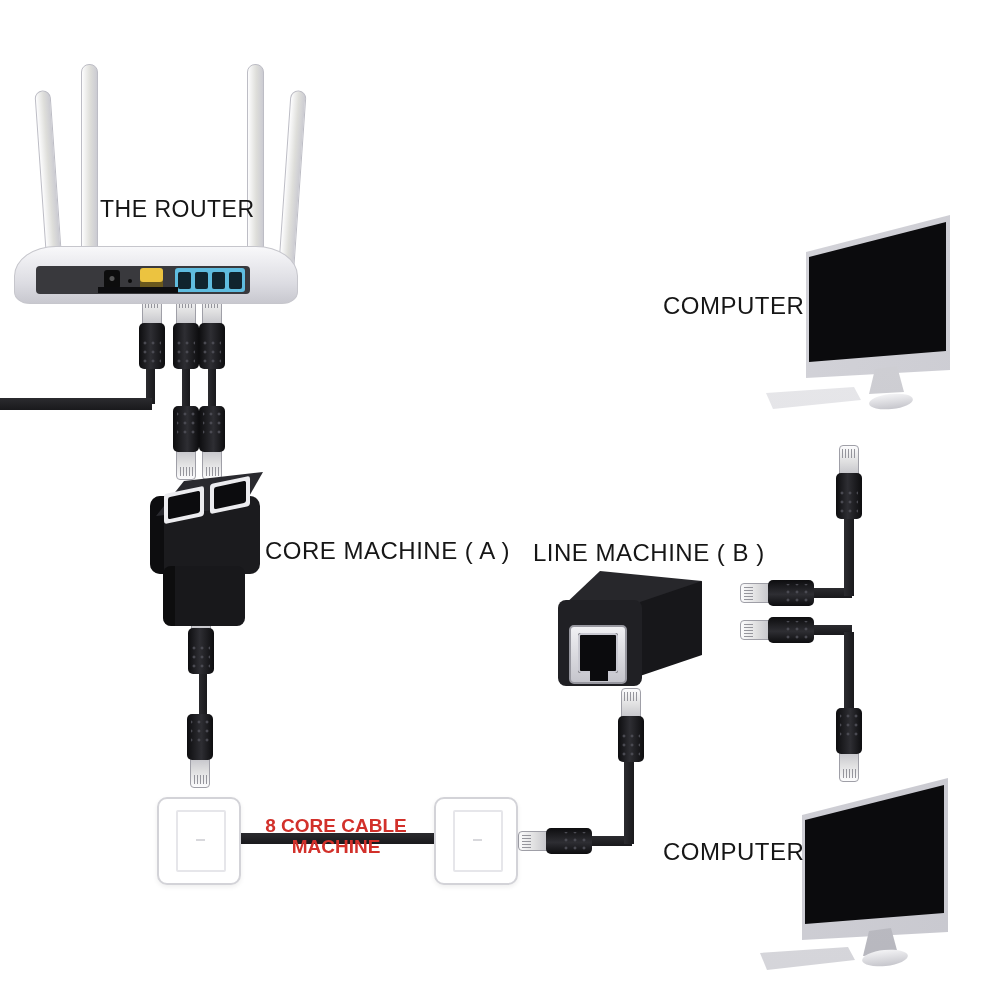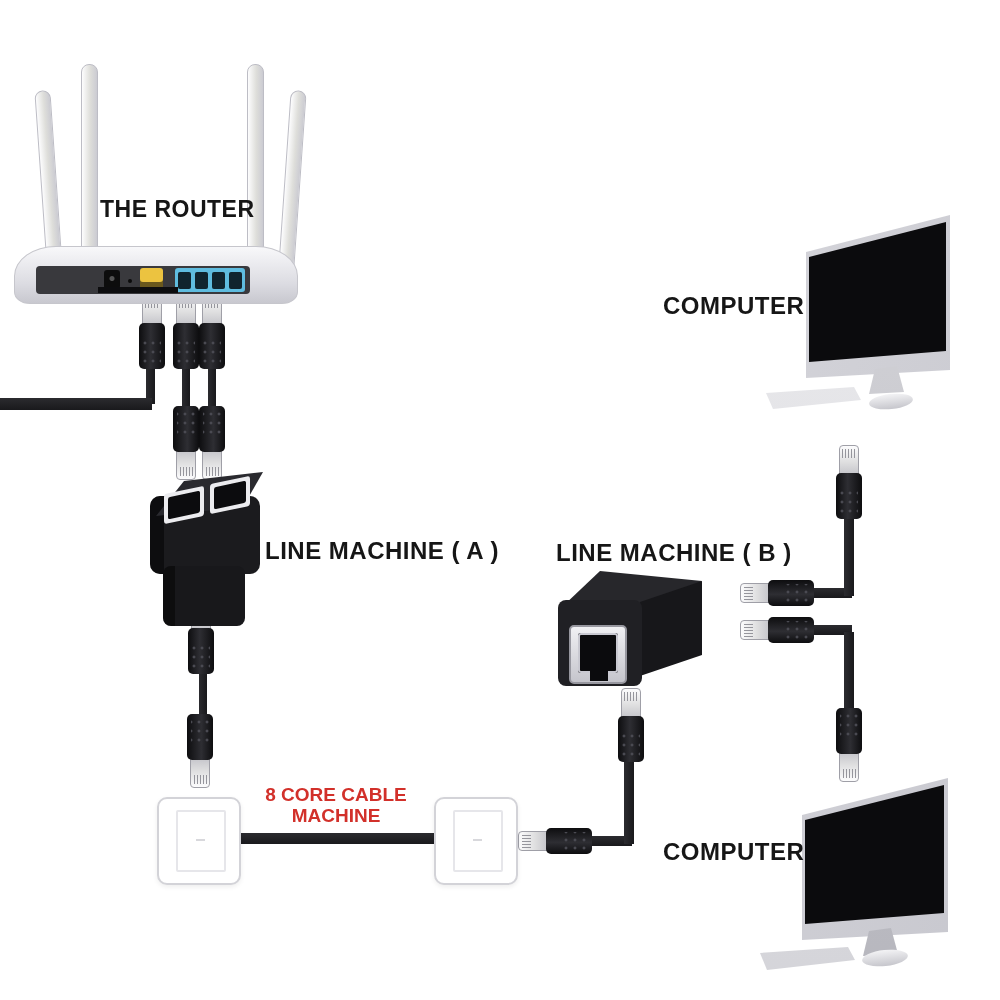--- a/index.html
+++ b/index.html
@@ -1,20 +1,20 @@
 <!DOCTYPE html>
 <html><head>
 <meta charset="utf-8">
 <style>
   html,body{margin:0;padding:0;background:#fff;}
   #canvas{position:relative;width:1000px;height:1000px;background:#ffffff;overflow:hidden;
           font-family:"Liberation Sans",sans-serif;}
   .abs{position:absolute;}
   .quad{position:absolute;left:0;top:0;width:1000px;height:1000px;}
-  .label{position:absolute;font-weight:700;color:#161616;letter-spacing:.5px;white-space:nowrap;
+  .label{position:absolute;font-weight:400;color:#161616;letter-spacing:.5px;white-space:nowrap;
          font-size:23px;font-family:"Liberation Sans",sans-serif;}
   .cable{position:absolute;background:linear-gradient(180deg,#2b2b2f,#19191c);}
   .cable.v{background:linear-gradient(90deg,#2b2b2f,#19191c);}
   
   .rj45{position:absolute;width:26px;height:74px;}
   .rj45 .tip{position:absolute;left:3px;top:0;width:18px;height:30px;
        background:linear-gradient(180deg,#fcfcfd,#dededf 55%,#c2c2c8);
        border:1px solid #9f9fa7;border-radius:4px 4px 2px 2px;}
   .rj45 .tip::after{content:"";position:absolute;left:2px;right:2px;top:3px;height:9px;
        background:repeating-linear-gradient(90deg,#95959c 0 1px,transparent 1px 3px);}
@@ -31,21 +31,21 @@
   .plate .inner{position:absolute;left:17px;top:11px;width:46px;height:58px;
          border:2px solid #e6e6ea;border-radius:2px;}
   .plate .mark{position:absolute;left:37px;top:40px;width:9px;height:2px;background:#d8d8dc;}
   .hatch{background-image:repeating-linear-gradient(120deg,rgba(255,255,255,.10) 0 3px,rgba(255,255,255,0) 3px 11px);}
   .antenna{position:absolute;background:linear-gradient(90deg,#fdfdfe,#dededa 55%,#cbcbd2);
          border:1px solid #bdbdc5;border-radius:8px 8px 3px 3px;}
   .banner{position:absolute;left:345px;top:73px;width:584px;height:113px;border-radius:26px;
          display:flex;align-items:center;justify-content:center;box-shadow:0 3px 0 rgba(0,0,0,.05);}
   .banner span{color:#fff;font-weight:900;font-size:47px;letter-spacing:0px;
          transform:scale(1.02,1.26);white-space:nowrap;}
-  .rednote{position:absolute;left:254px;top:784px;width:164px;text-align:center;
+  .rednote{position:absolute;left:254px;top:815px;width:164px;text-align:center;
          font-weight:900;font-size:19px;line-height:21px;}
 </style>
 </head>
 <body>
 
 <div id="canvas">
 
   <div>
     <div class="cable v" style="left:146px;top:362px;width:9px;height:42px;"></div>
     <div class="cable" style="left:0px;top:398px;width:152px;height:12px;"></div>
@@ -143,32 +143,32 @@
     <div class="abs" style="left:150px;top:496px;width:14px;height:78px;background:rgba(0,0,0,.5);border-radius:10px 0 0 10px;"></div>
     <div class="quad" style="clip-path:polygon(156px 516px,184px 481px,263px 472px,243px 507px);background:#2a2a2f;"></div>
     <div class="abs" style="left:164px;top:490px;width:40px;height:30px;transform:skewY(-12deg);background:#ececef;border-radius:3px;">
       <div class="abs" style="left:4px;top:4px;right:4px;bottom:4px;background:#0c0c0e;border-radius:2px;"></div>
     </div>
     <div class="abs" style="left:210px;top:480px;width:40px;height:30px;transform:skewY(-12deg);background:#ececef;border-radius:3px;">
       <div class="abs" style="left:4px;top:4px;right:4px;bottom:4px;background:#0c0c0e;border-radius:2px;"></div>
     </div>
     <div class="abs hatch" style="left:163px;top:566px;width:82px;height:60px;background:#18181b;border-radius:8px;"></div>
     <div class="abs" style="left:163px;top:566px;width:12px;height:60px;background:rgba(0,0,0,.45);border-radius:8px 0 0 8px;"></div>
-    <div class="label" style="left:265px;top:537px;font-size:24px;">LINE MACHINE ( A )</div>
+    <div class="label" style="left:265px;top:537px;font-size:24px;">CORE MACHINE ( A )</div>
   </div>
 
   <div>
     <div class="quad hatch" style="clip-path:polygon(562px 607px,600px 571px,702px 581px,667px 615px);background:#27272b;"></div>
     <div class="quad hatch" style="clip-path:polygon(640px 602px,702px 581px,702px 655px,640px 676px);background:#17171a;"></div>
     <div class="abs" style="left:558px;top:600px;width:84px;height:86px;background:#202024;border-radius:8px;"></div>
     <div class="abs" style="left:569px;top:625px;width:54px;height:55px;background:linear-gradient(180deg,#f0f0f3,#c5c5cc);border:2px solid #97979f;border-radius:5px;">
       <div class="abs" style="left:7px;top:6px;width:40px;height:40px;background:#0b0b0d;border-radius:3px;box-shadow:inset 0 0 0 2px #c9c9d1, inset 0 0 0 6px #0b0b0d;"></div>
       <div class="abs" style="left:19px;top:43px;width:18px;height:11px;background:#0b0b0d;"></div>
     </div>
-    <div class="label" style="left:556px;top:539px;font-size:24px;">LINE MACHINE ( B )</div>
+    <div class="label" style="left:533px;top:539px;font-size:24px;">LINE MACHINE ( B )</div>
   </div>
 
   <div class="plate" style="left:157px;top:797px;">
     <div class="inner"></div>
     <div class="mark"></div>
   </div>
   <div class="plate" style="left:434px;top:797px;">
     <div class="inner"></div>
     <div class="mark"></div>
   </div>

